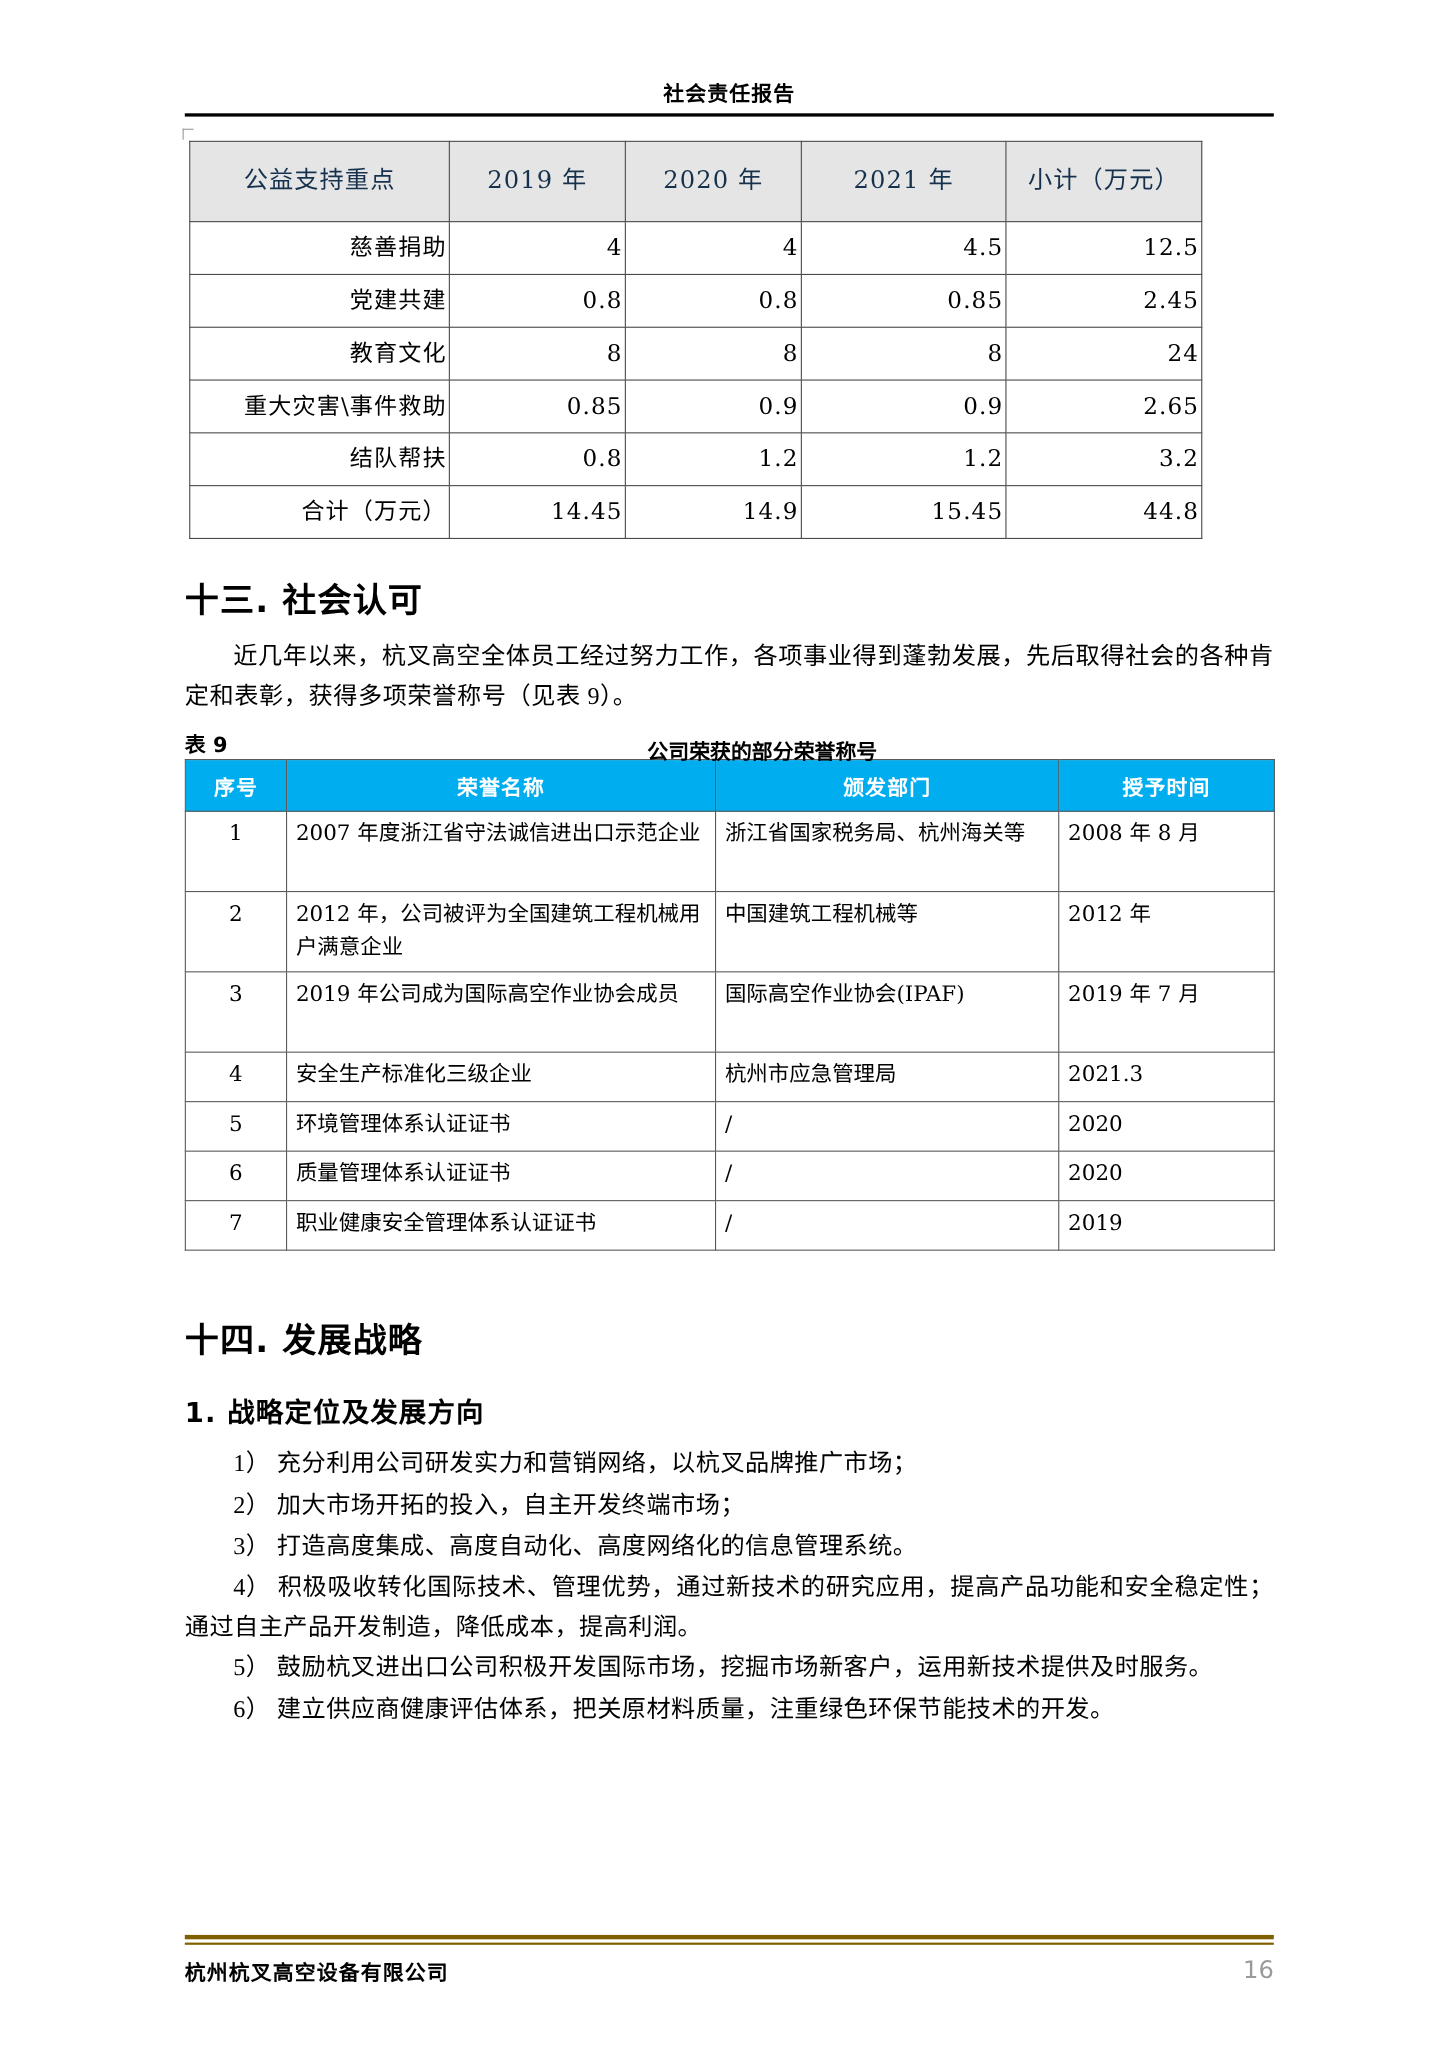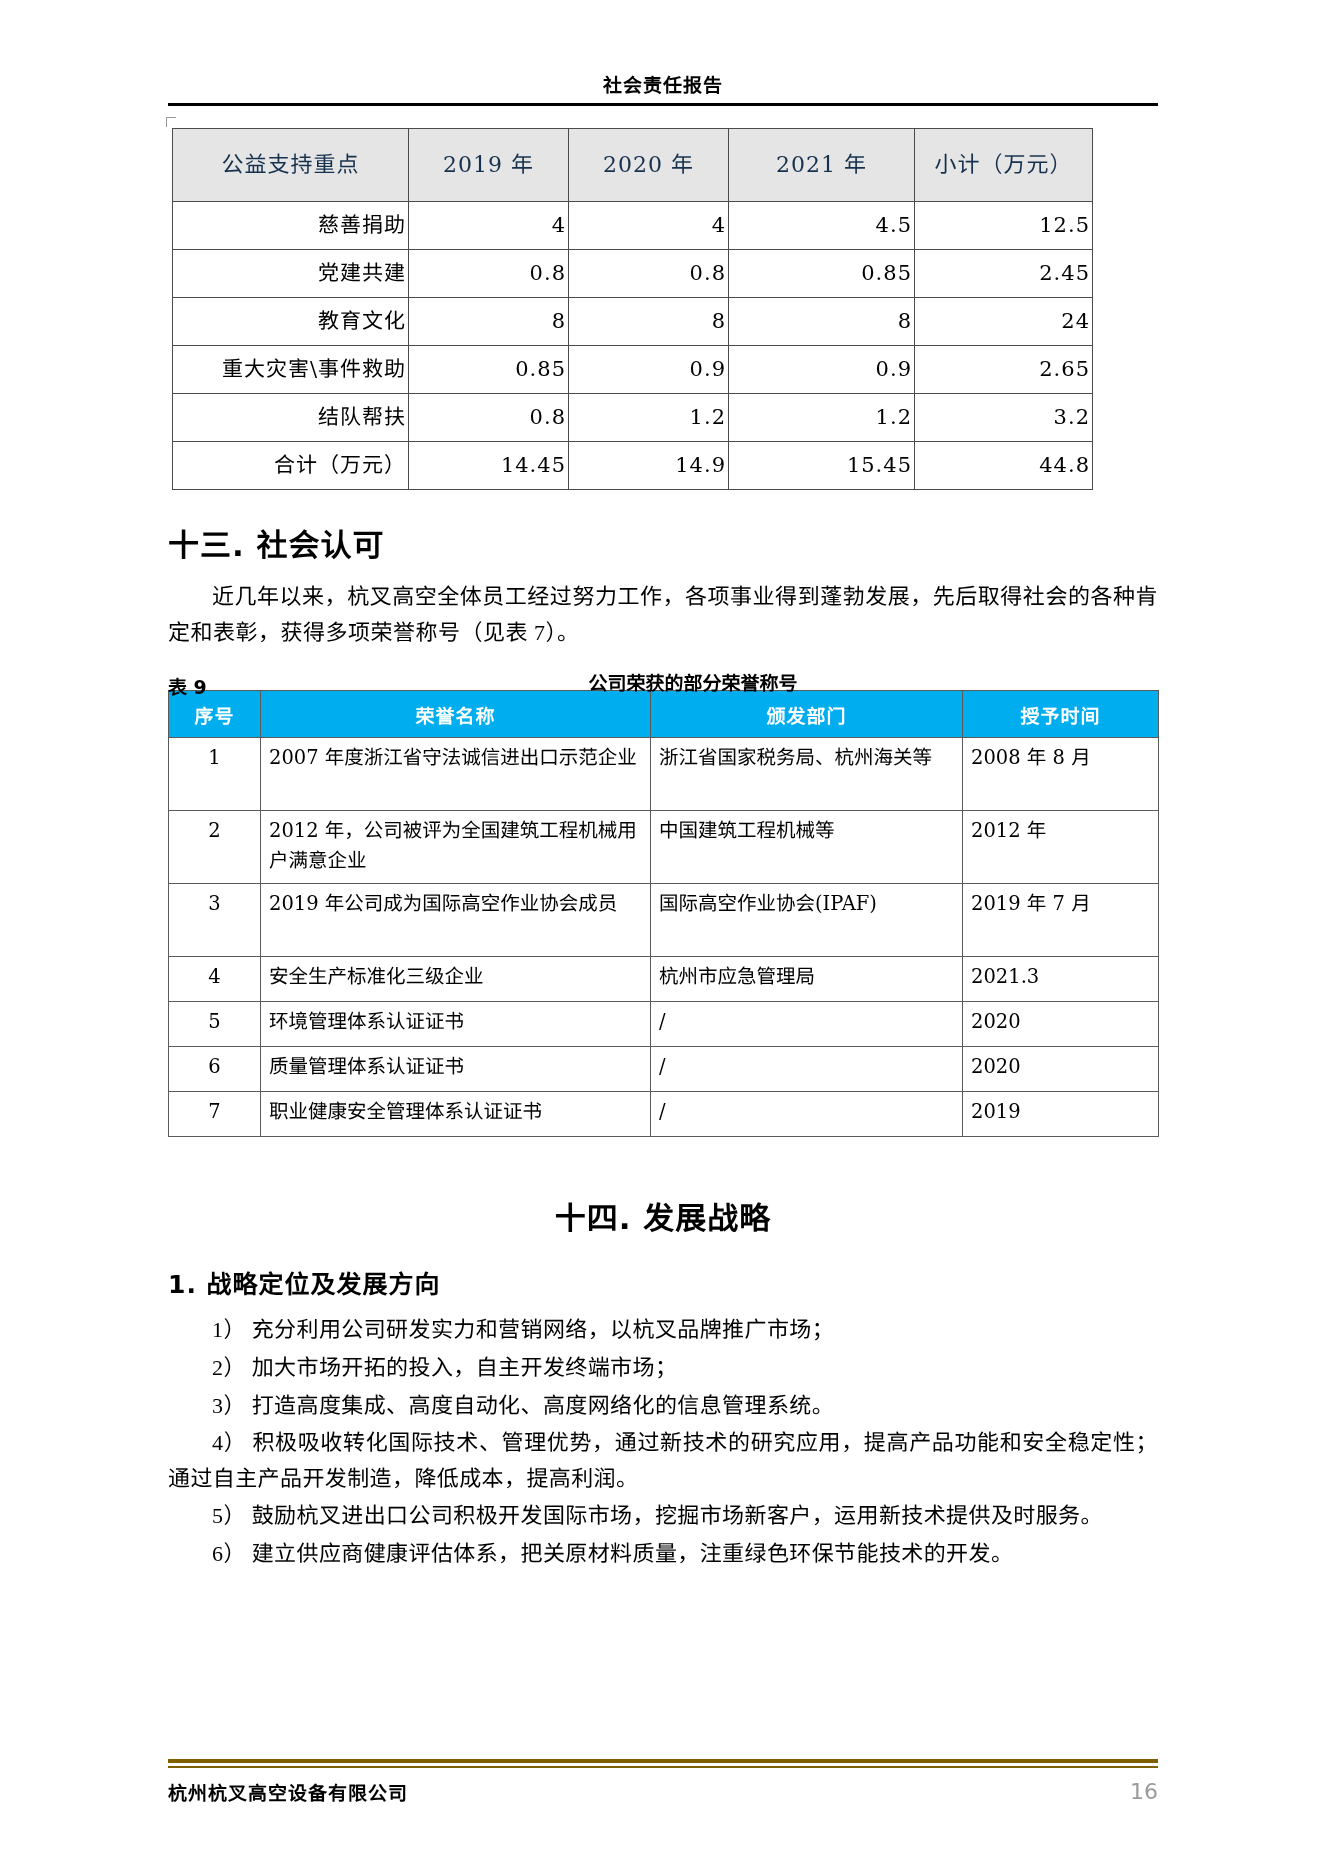--- a/index.html
+++ b/index.html
@@ -129,21 +129,21 @@
   
   .cap-row {
     position: relative;
     height: 30px;
     margin-top: 4px;
     margin-bottom: 4px;
     font-family: "DejaVu Sans", "Liberation Sans", sans-serif;
     font-weight: bold;
     font-size: 19px;
   }
-  .cap-left { position: absolute; left: 0; top: 16px; }
+  .cap-left { position: absolute; left: 0; top: 6px; }
   .cap-center {
     position: absolute;
     left: 0; right: 0; top: 12px;
     text-align: center;
     padding-left: 60px;
   }
 
   
   table.honors {
     border-collapse: collapse;
@@ -285,21 +285,21 @@
             <td>14.45</td>
             <td>14.9</td>
             <td>15.45</td>
             <td>44.8</td>
           </tr>
         </tbody>
       </table>
     </div>
 
     <h1 class="sec">十三. 社会认可</h1>
-    <p class="body">近几年以来，杭叉高空全体员工经过努力工作，各项事业得到蓬勃发展，先后取得社会的各种肯定和表彰，获得多项荣誉称号（见表 7）。</p>
+    <p class="body">近几年以来，杭叉高空全体员工经过努力工作，各项事业得到蓬勃发展，先后取得社会的各种肯定和表彰，获得多项荣誉称号（见表 9）。</p>
 
     <div class="cap-row">
       <span class="cap-left">表 9</span>
       <span class="cap-center">公司荣获的部分荣誉称号</span>
     </div>
 
     <table class="honors">
       <colgroup>
         <col class="h-c1">
           <col class="h-c2">
@@ -353,21 +353,21 @@
         </tr>
         <tr class="one-line">
           <td class="h-num">7</td>
           <td>职业健康安全管理体系认证证书</td>
           <td>/</td>
           <td>2019</td>
         </tr>
       </tbody>
     </table>
 
-    <h1 class="sec" style="margin-top:56px;text-align:center;">十四. 发展战略</h1>
+    <h1 class="sec" style="margin-top:56px;">十四. 发展战略</h1>
     <h2 class="sub">1. 战略定位及发展方向</h2>
 
     <ol class="strategy">
       <li>
           <span class="li-inner">1） 充分利用公司研发实力和营销网络，以杭叉品牌推广市场；</span>
         </li>
       <li>
           <span class="li-inner">2） 加大市场开拓的投入，自主开发终端市场；</span>
         </li>
       <li>

